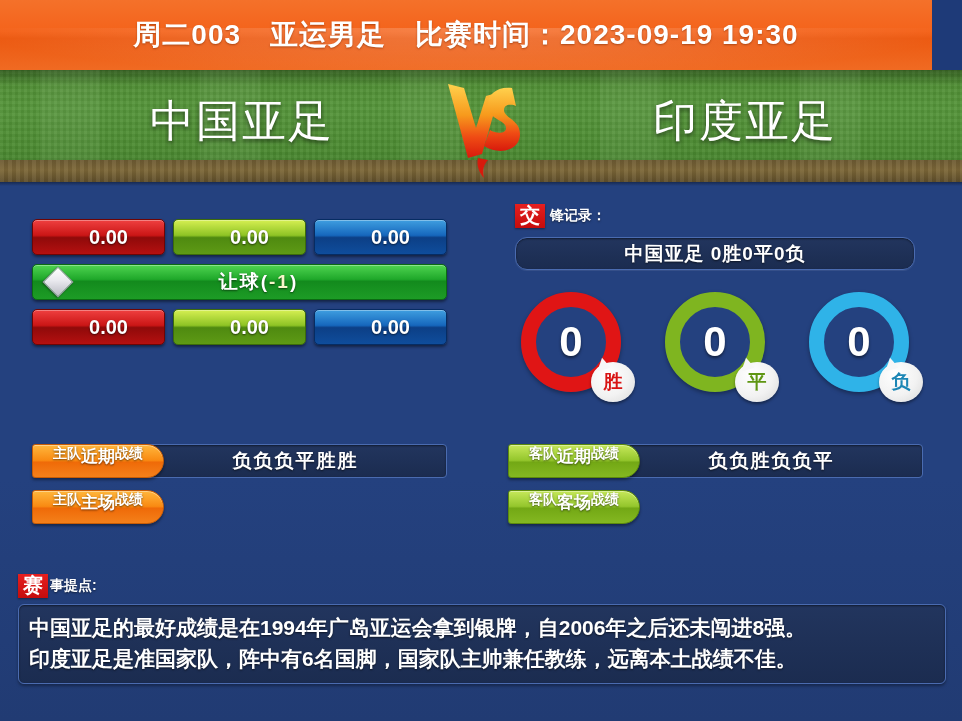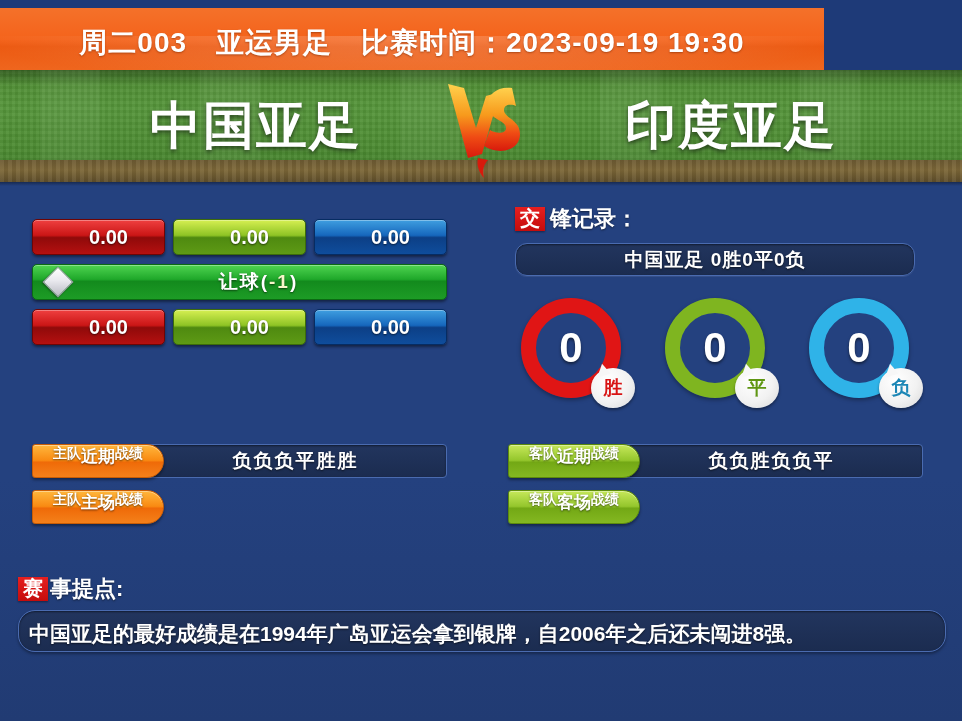--- a/index.html
+++ b/index.html
@@ -6,21 +6,21 @@
   html,body { width:962px; height:721px; }
   body{
     font-family:"Liberation Sans","DejaVu Sans",sans-serif;
     background:#1e3a78;
     overflow:hidden;
     position:relative;
   }
 
   
   .header-bar{
-    position:absolute; left:0; top:8px; width:824px; height:70px;
+    position:absolute; left:0; top:0; width:932px; height:70px;
     background:linear-gradient(180deg,#f4712a 0%,#f4631b 45%,#ec5a12 55%,#f06a22 100%);
     display:flex; align-items:center; justify-content:center;
     overflow:hidden;
   }
   .header-bar:after{
     content:""; position:absolute; left:-10%; top:40%; width:120%; height:80%;
     background:radial-gradient(ellipse at 50% 0%, rgba(255,255,255,0.20) 0%, rgba(255,255,255,0) 62%);
     pointer-events:none;
   }
   .header-title{
@@ -46,21 +46,21 @@
     position:absolute; left:0; bottom:0; width:100%; height:22px;
     background:
       repeating-linear-gradient(90deg, rgba(255,255,255,0.05) 0 4px, rgba(0,0,0,0.06) 4px 8px),
       linear-gradient(180deg,#6e5b33 0%,#7d6838 45%,#5f4e2b 100%);
   }
   .pitch-top-shadow{
     position:absolute; left:0; top:0; width:100%; height:16px;
     background:linear-gradient(180deg,rgba(0,0,0,0.30),rgba(0,0,0,0));
   }
   .team-name{
-    position:absolute; top:22px; color:#ffffff; font-size:51px; font-weight:bold;
+    position:absolute; top:22px; color:#ffffff; font-size:44px; font-weight:normal;
     text-shadow:0 2px 4px rgba(0,0,0,0.55); white-space:nowrap; letter-spacing:2px;
   }
   .team-home{ left:150px; }
   .team-away{ right:125px; }
   .vs-logo{
     position:absolute; left:50%; top:6px; transform:translateX(-50%);
     width:110px; height:104px; z-index:3;
   }
 
   
@@ -130,21 +130,21 @@
   .section-head{
     display:flex; align-items:center; gap:5px; margin-bottom:9px;
   }
   .red-chip{
     background:linear-gradient(180deg,#e61f1f 0%,#c40c0c 100%);
     color:#ffffff; font-size:20px; font-weight:bold;
     padding:1px 5px 2px 5px; line-height:1.05;
     box-shadow:0 1px 2px rgba(0,0,0,0.4);
   }
   .section-head-text{
-    color:#ffffff; font-size:22px; font-weight:bold;
+    color:#ffffff; font-size:14px; font-weight:bold;
     text-shadow:0 1px 2px rgba(0,0,0,0.5);
   }
   .h2h-bar{
     height:33px; border-radius:12px;
     background:linear-gradient(180deg,#22355e 0%,#1b2c50 100%);
     border:1px solid #50goal; border:1px solid #4a6bb0;
     display:flex; align-items:center; justify-content:center;
     box-shadow:inset 0 1px 2px rgba(0,0,0,0.5), 0 1px 0 rgba(255,255,255,0.08);
   }
   .h2h-bar-text{
@@ -216,24 +216,24 @@
   .tag-green{
     background:linear-gradient(180deg,#c6e85a 0%,#94c62c 48%,#73a815 54%,#84b821 100%);
     border:1px solid #5c8a0c;
   }
   .form-tag .big{ font-size:17px; }
 
   
   .notes{ position:absolute; left:18px; top:392px; width:928px; }
   .notes-head{ display:flex; align-items:center; gap:2px; margin-bottom:6px; }
   .notes-box{
-    border-radius:17px; border:1px solid #4a6bb0;
+    border-radius:6px; border:1px solid #4a6bb0;
     background:linear-gradient(180deg,#22355e 0%,#1b2c50 100%);
     box-shadow:inset 0 1px 2px rgba(0,0,0,0.5), 0 2px 3px rgba(0,0,0,0.35);
-    padding:7px 10px 2px 10px;
+    padding:7px 10px 9px 10px;
   }
   .note-line{
     color:#ffffff; font-size:21px; font-weight:bold; line-height:31px;
     text-shadow:0 1px 2px rgba(0,0,0,0.6); white-space:nowrap;
   }
 </style>
 </head>
 <body>
 
 <div class="header-bar">
@@ -360,16 +360,17 @@
     </div>
   </div>
 
   <div class="notes">
     <div class="notes-head">
       <span class="red-chip">赛</span>
       <span class="section-head-text">事提点:</span>
     </div>
     <div class="notes-box">
       <div class="note-line">中国亚足的最好成绩是在1994年广岛亚运会拿到银牌，自2006年之后还未闯进8强。</div>
+      <div class="note-line">印度亚足是准国家队，阵中有6名国脚，国家队主帅兼任教练，远离本土战绩不佳。</div>
     </div>
   </div>
 
 </div>
 
 </body></html>

